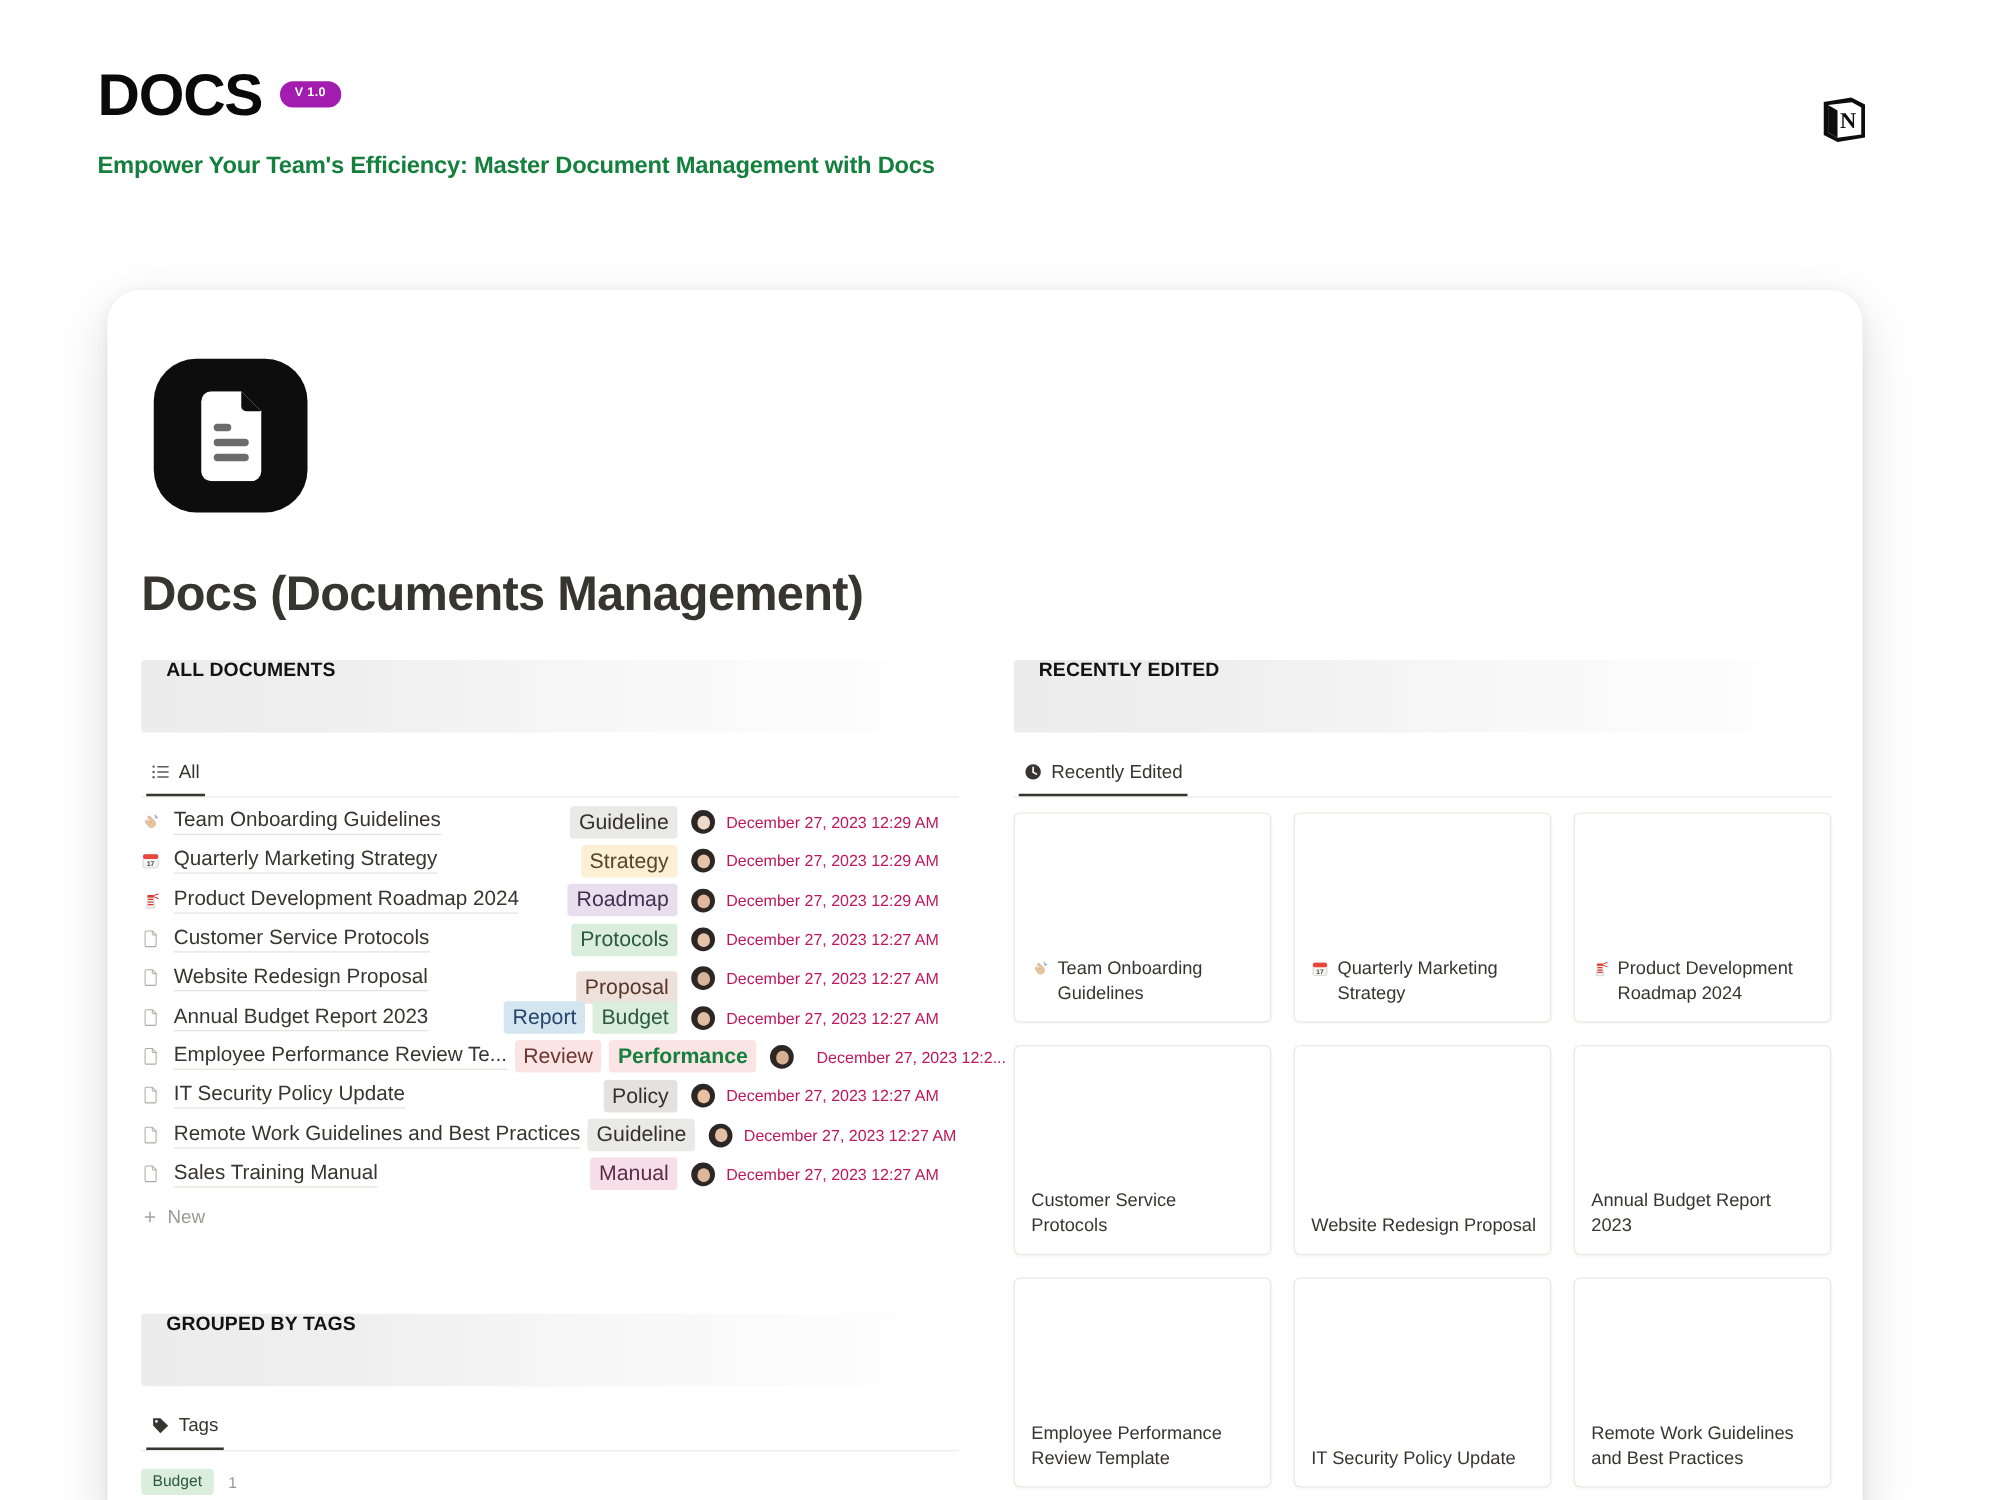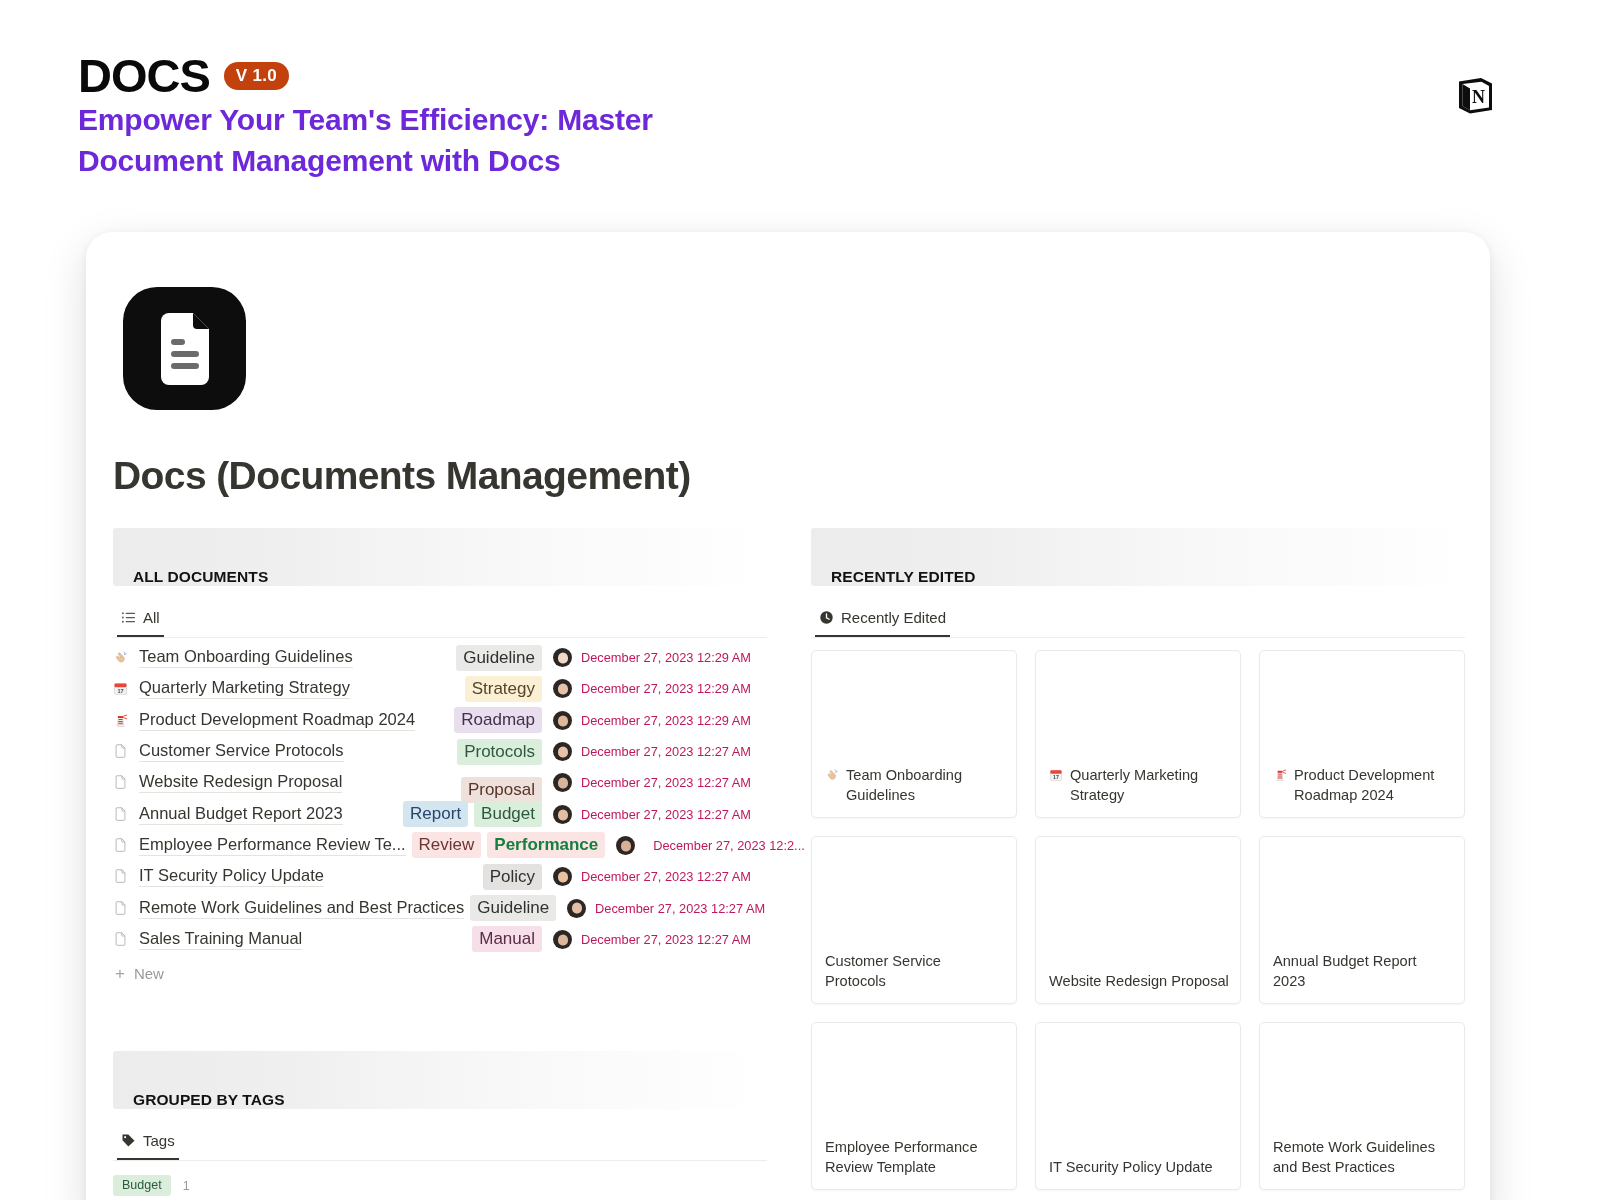--- a/index.html
+++ b/index.html
@@ -13,27 +13,27 @@
   .page { position: relative; width: 1600px; height: 1200px; }
 
   
   .header { position: absolute; left: 78px; top: 52px; width: 1420px; }
   .brand-row { display: flex; align-items: center; gap: 14px; }
   .brand-title {
     font-size: 47px; font-weight: 900; letter-spacing: -1px;
     color: #0a0a0a; line-height: 1;
   }
   .version-badge {
-    background: #c2410c; color: #fff; border-radius: 999px;
-    font-size: 17px; font-weight: 700; letter-spacing: .3px;
+    background: #a21caf; color: #fff; border-radius: 999px;
+    font-size: 10px; font-weight: 700; letter-spacing: .3px;
     padding: 5px 12px 6px; line-height: 1; white-space: nowrap;
   }
   .subtitle {
-    font-size: 30px; font-weight: 700;
-    color: #6d28d9; line-height: 1.38; max-width: 690px;
+    margin-top: 21px; font-size: 19px; font-weight: 700;
+    color: #15803d; line-height: 1.38; max-width: 690px;
     letter-spacing: -.2px;
   }
   .notion-logo {
     position: absolute; right: 0px; top: 18px;
     width: 50px; height: 50px;
   }
 
   
   .surface {
     position: absolute; left: 86px; top: 232px;
@@ -55,21 +55,21 @@
     position: absolute; left: 27px; top: 222px;
     font-size: 39px; font-weight: 800; color: #37352f;
     letter-spacing: -.6px;
   }
 
   
   .columns { position: absolute; left: 27px; top: 296px; width: 1378px; display: flex; gap: 44px; }
   .col { width: 654px; }
 
   .section-band {
-    height: 58px; display: flex; align-items: flex-end;
+    height: 58px; display: flex; align-items: flex-start;
     padding-left: 20px;
     background: linear-gradient(90deg, #ececec 0%, #efefef 26%, #f7f7f7 55%, #ffffff 100%);
     border-radius: 3px;
   }
   .section-band-label {
     font-size: 15.5px; font-weight: 800; color: #121212; letter-spacing: .1px;
   }
 
   .view-tabs {
     margin-top: 19px; display: flex; align-items: center;

